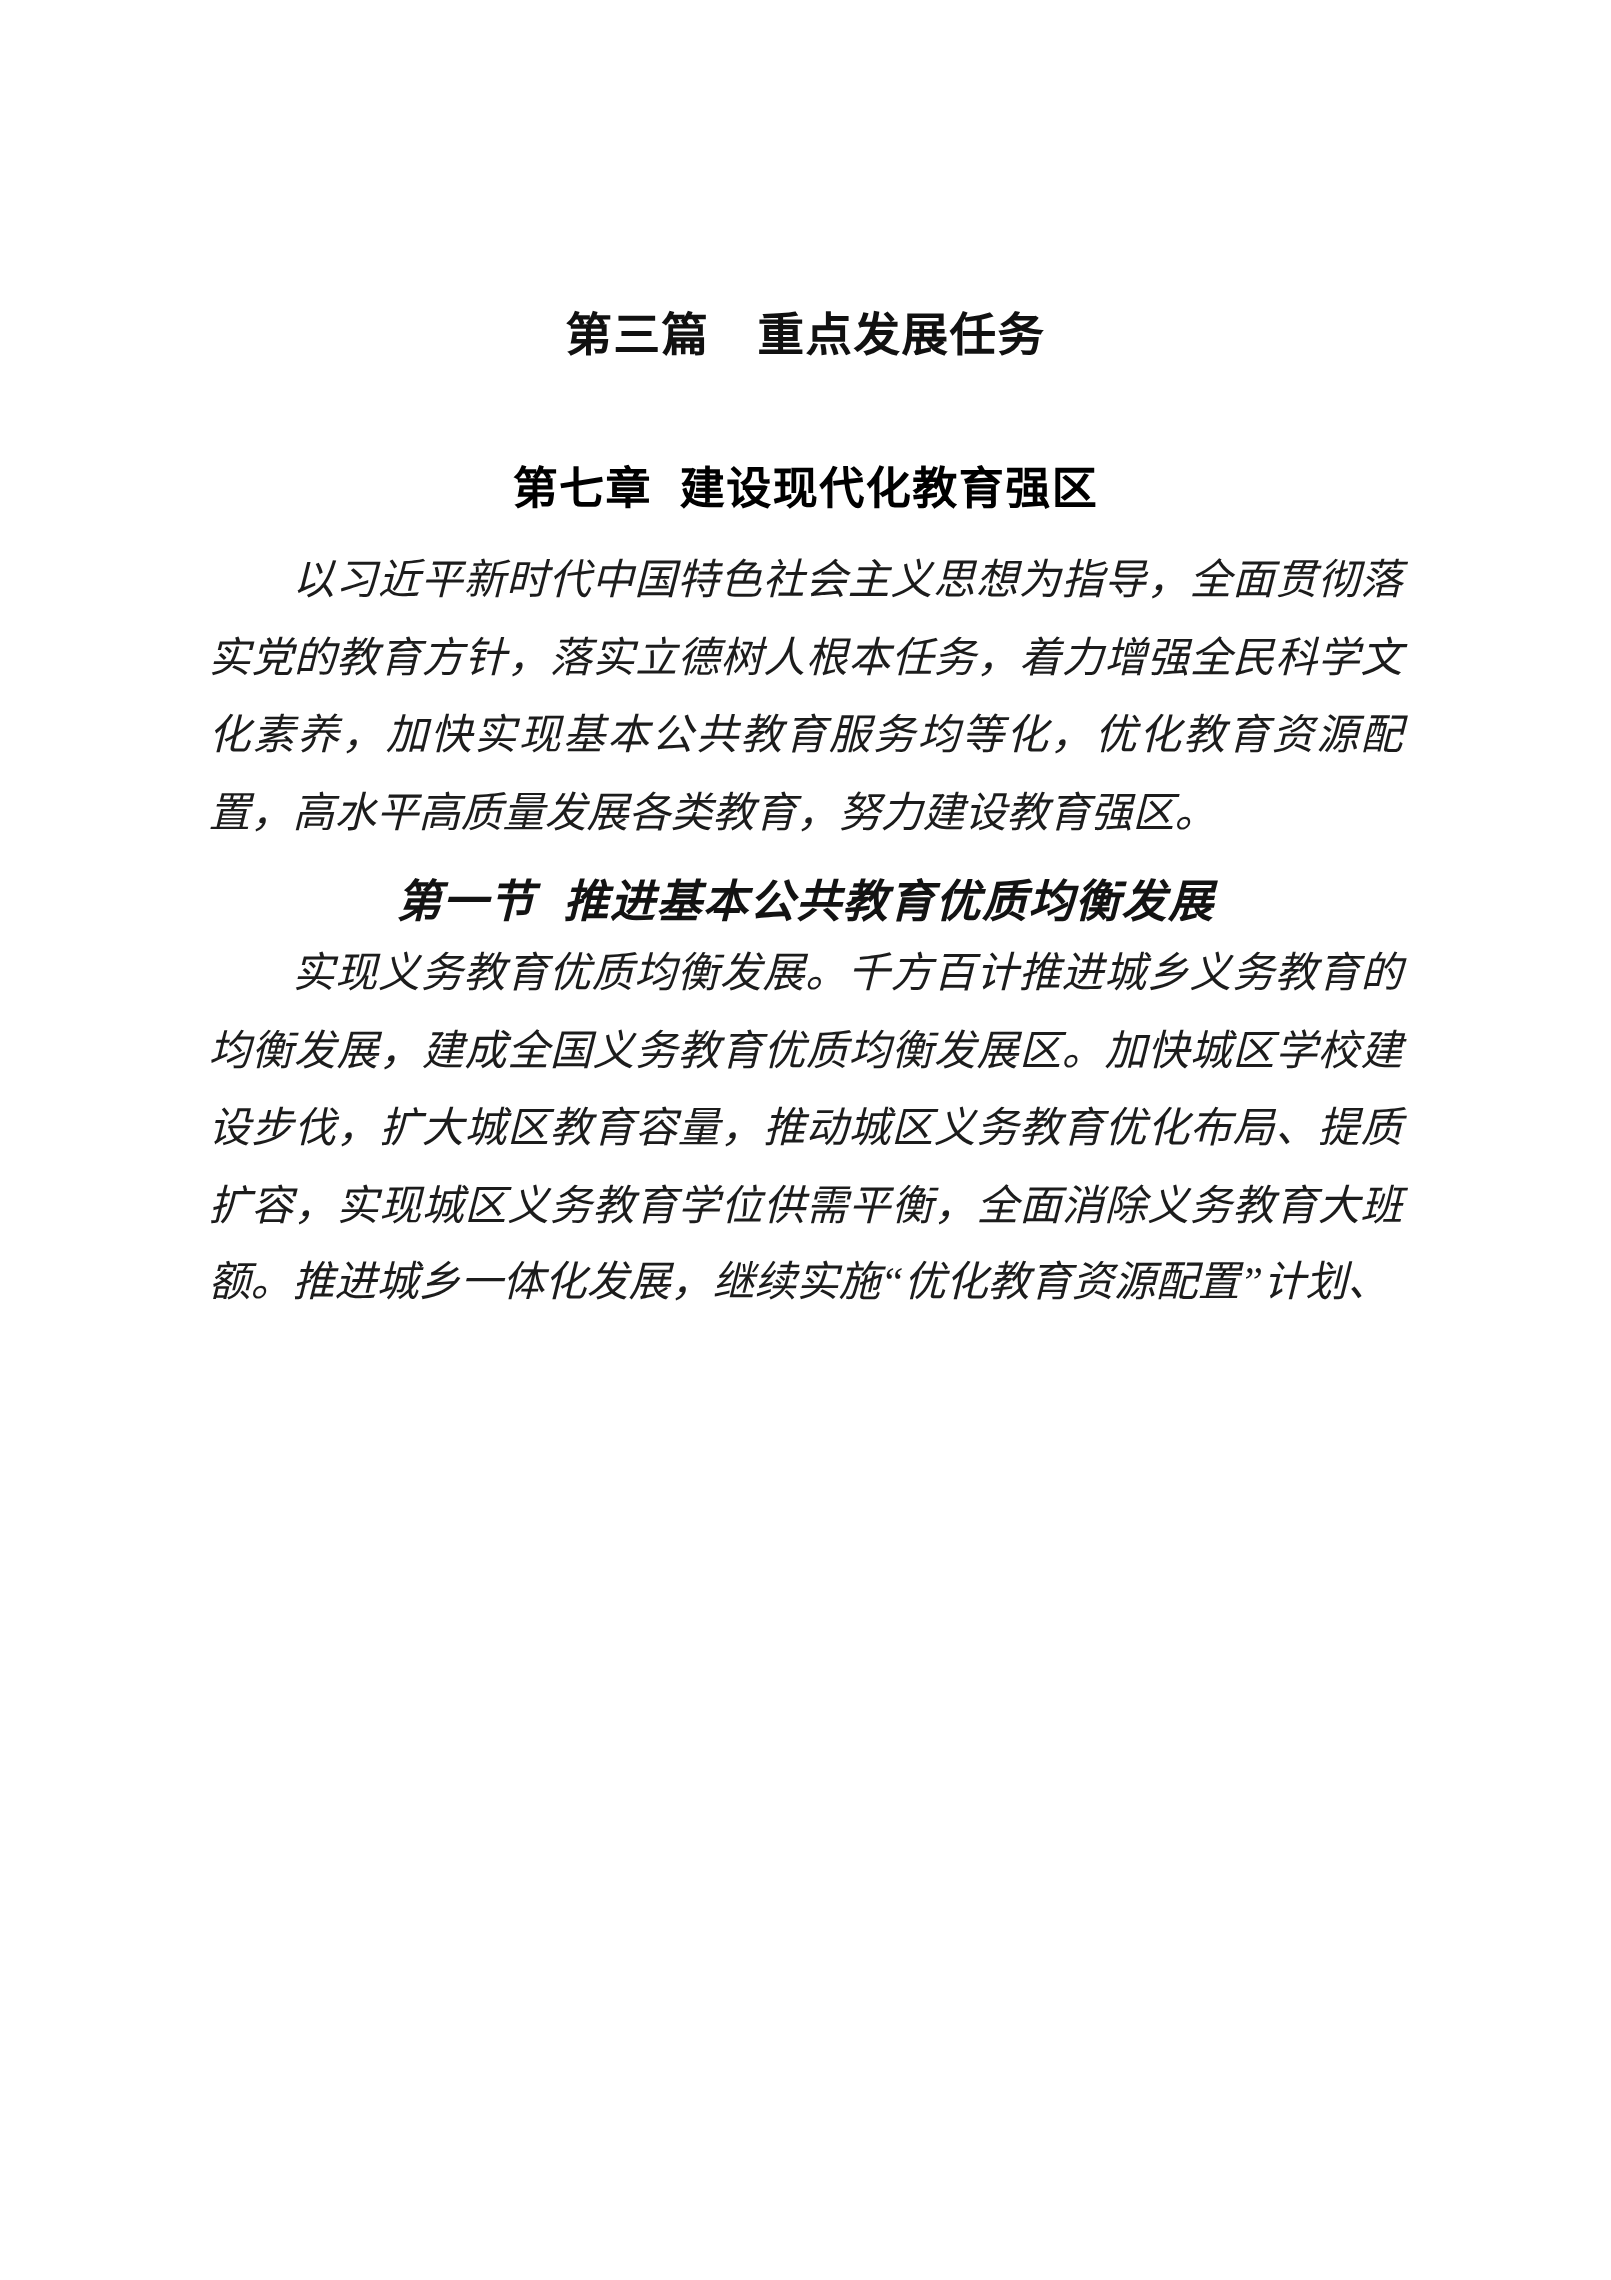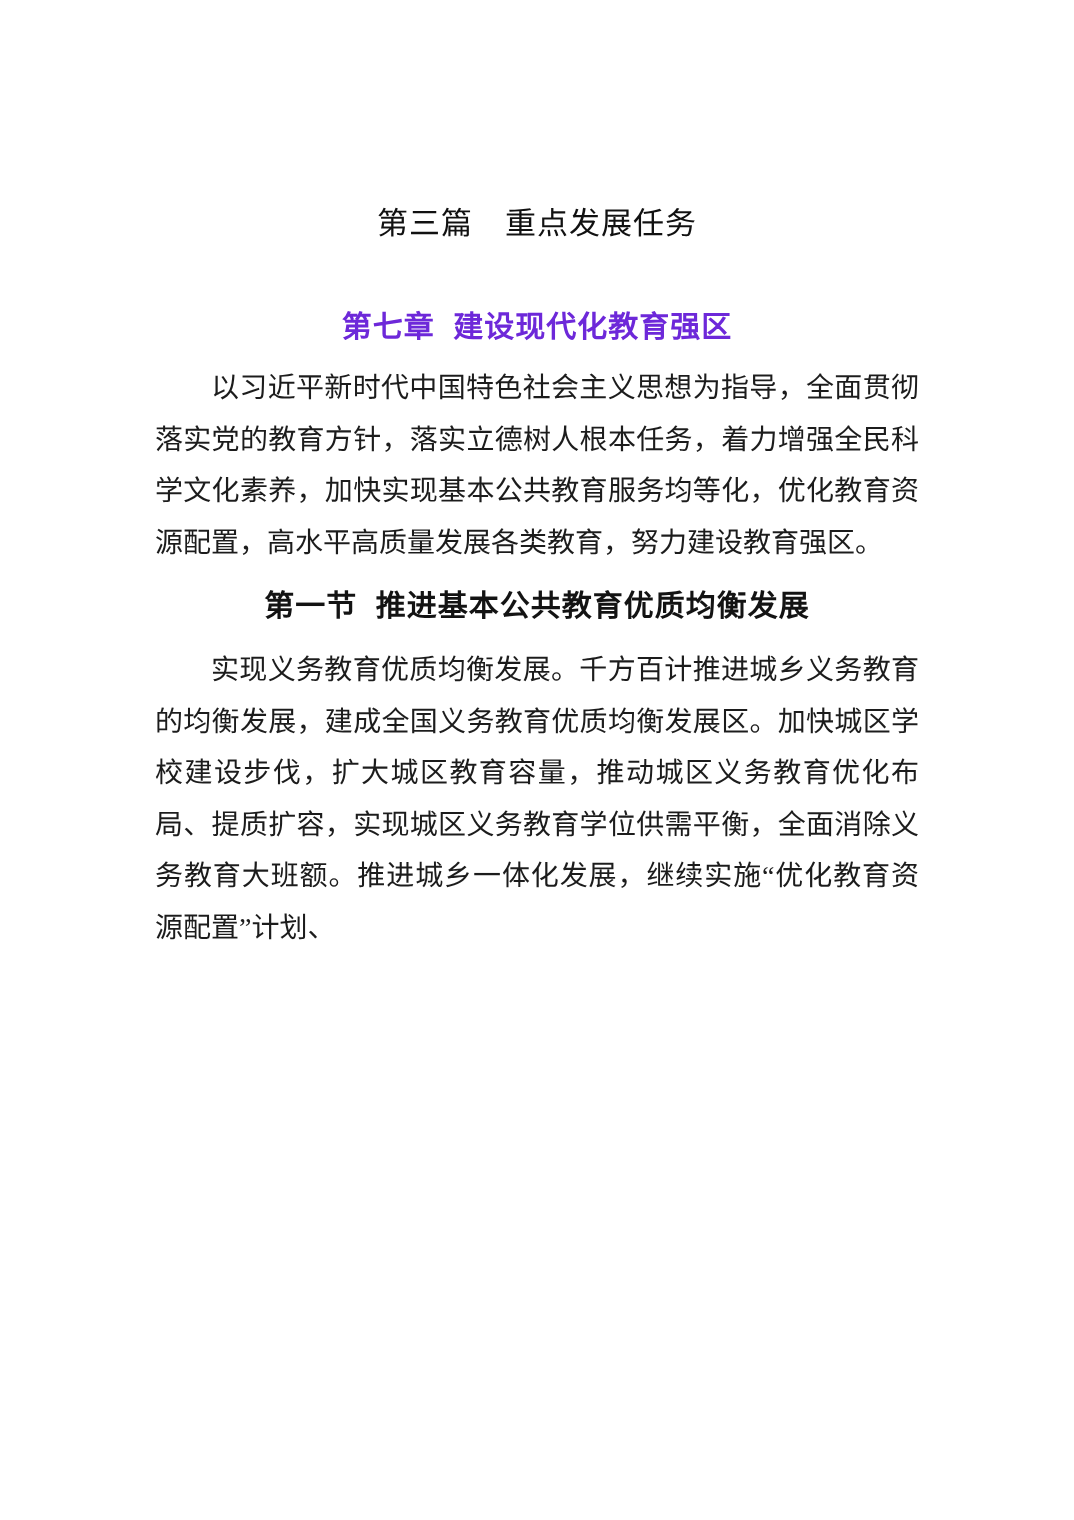--- a/index.html
+++ b/index.html
@@ -21,57 +21,59 @@
     height: 1520px;
     background: #ffffff;
   }
   .content {
     margin: 0 139px;
     width: 796px;
   }
   .part-title {
     margin: 202px 0 0 0;
     font-family: "Liberation Sans", "DejaVu Sans", sans-serif;
-    font-weight: normal;
+    font-weight: bold;
     font-size: 31px;
     line-height: 44px;
     text-align: center;
     letter-spacing: 1px;
     color: #111111;
   }
   .chapter-title {
     margin: 59px 0 0 0;
     font-family: "Liberation Serif", "DejaVu Serif", serif;
     font-weight: bold;
     font-size: 30px;
     line-height: 44px;
     text-align: center;
     word-spacing: 10px;
     letter-spacing: 1px;
-    color: #6d28d9;
+    color: #000000;
   }
   .section-title {
     margin: 12px 0 0 0;
     font-family: "Liberation Serif", "DejaVu Serif", serif;
     font-weight: bold;
     font-size: 30px;
     line-height: 44px;
     text-align: center;
     word-spacing: 10px;
     letter-spacing: 1px;
     color: #131313;
+    font-style: italic;
   }
   .body-par {
-    margin: 16px;
+    margin: 0;
     font-size: 28px;
     line-height: 51.5px;
     text-align: justify;
     text-justify: inter-character;
     text-indent: 2em;
     color: #1c1c1c;
+    font-style: italic;
   }
   .body-par.first {
     margin-top: 13px;
   }
   .body-par.after-heading {
     margin-top: 0;
   }
 </style>
 </head>
 <body>

